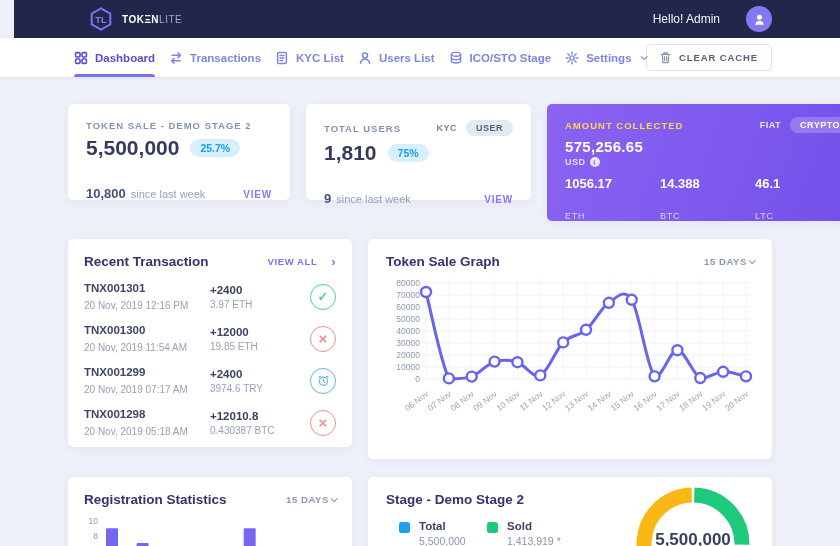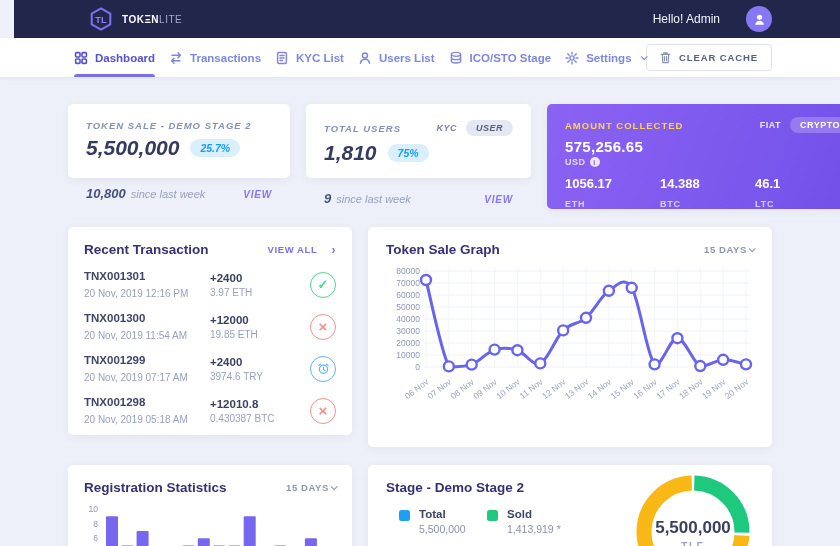--- a/index.html
+++ b/index.html
@@ -34,21 +34,21 @@
     border:1px solid #dde2ef; background:#fff; border-radius:4px; padding:6px 13px;
     font-size:9.5px; font-weight:bold; letter-spacing:.9px; color:#55607c; cursor:pointer;
     font-family:inherit; }
 
   
   .main { padding:26px 68px 0; }
   .row { display:flex; gap:16px; }
   .card { background:#fff; border-radius:5px; box-shadow:0 2px 8px rgba(60,70,130,.06); }
 
   
-  .stat-card { height:74px; padding:16px 18px 0;font-style:italic; }
+  .stat-card { height:96px; padding:16px 18px 0; }
   .c1 { flex:0 0 222px; } .c2 { flex:0 0 225px; } .c3 { flex:1; }
   .stat-top { display:flex; align-items:center; }
   .stat-label { font-size:9.5px; font-weight:bold; letter-spacing:1px; color:#8392b6; }
   .stat-value-row { display:flex; align-items:center; gap:11px; margin-top:5px; }
   .stat-value { font-size:21px; font-weight:bold; color:#363a5e; }
   .badge-blue { background:#d9effc; color:#189ef2; font-size:10.5px; font-weight:bold;
     padding:3px 10px; border-radius:11px; }
   .stat-foot { display:flex; align-items:baseline; margin-top:26px; }
   .delta { font-size:13px; font-weight:bold; color:#44517f; margin-right:5px; }
   .delta-cap { font-size:11px; color:#98a1bd; }
@@ -67,22 +67,22 @@
   .amount-card .mini-toggle .opt.selected { background:rgba(255,255,255,.22); color:#fff; }
   .amount-value { font-size:15px; font-weight:bold; margin-top:5px; letter-spacing:.3px; }
   .amount-unit { display:flex; align-items:center; gap:4px; font-size:9px;
     color:rgba(255,255,255,.75); font-weight:bold; margin-top:2px; letter-spacing:.5px; }
   .info-icon { width:10px; height:10px; border-radius:50%; background:rgba(255,255,255,.85);
     color:#7a5cf0; font-size:7px; font-weight:bold; display:inline-flex;
     align-items:center; justify-content:center; font-style:normal; }
   .crypto-row { display:flex; margin-top:9px; }
   .crypto-col { width:95px; }
   .crypto-val { font-size:13px; font-weight:bold; }
-  .crypto-unit { font-size:9px; color:rgba(255,255,255,.7); font-weight:bold;
-    letter-spacing:.8px; margin-top:8px; }
+  .crypto-unit { font-size:9px; color:rgba(255,255,255,.7); font-weight:normal;
+    letter-spacing:.8px; margin-top:20px; }
 
   
   .panel-row { margin-top:18px; }
   .tx-card { flex:0 0 284px; height:208px; padding:15px 16px; }
   .graph-card { flex:1; height:220px; padding:15px 18px; }
   .panel-head { display:flex; align-items:center; justify-content:space-between; }
   .panel-title { font-size:13.5px; font-weight:bold; color:#363173; }
   .view-all { color:#7a6ff5; font-size:9.5px; font-weight:bold; letter-spacing:.6px;
     cursor:pointer; display:flex; align-items:center; gap:14px; }
   .view-all .chev { font-size:12px; line-height:1; }

